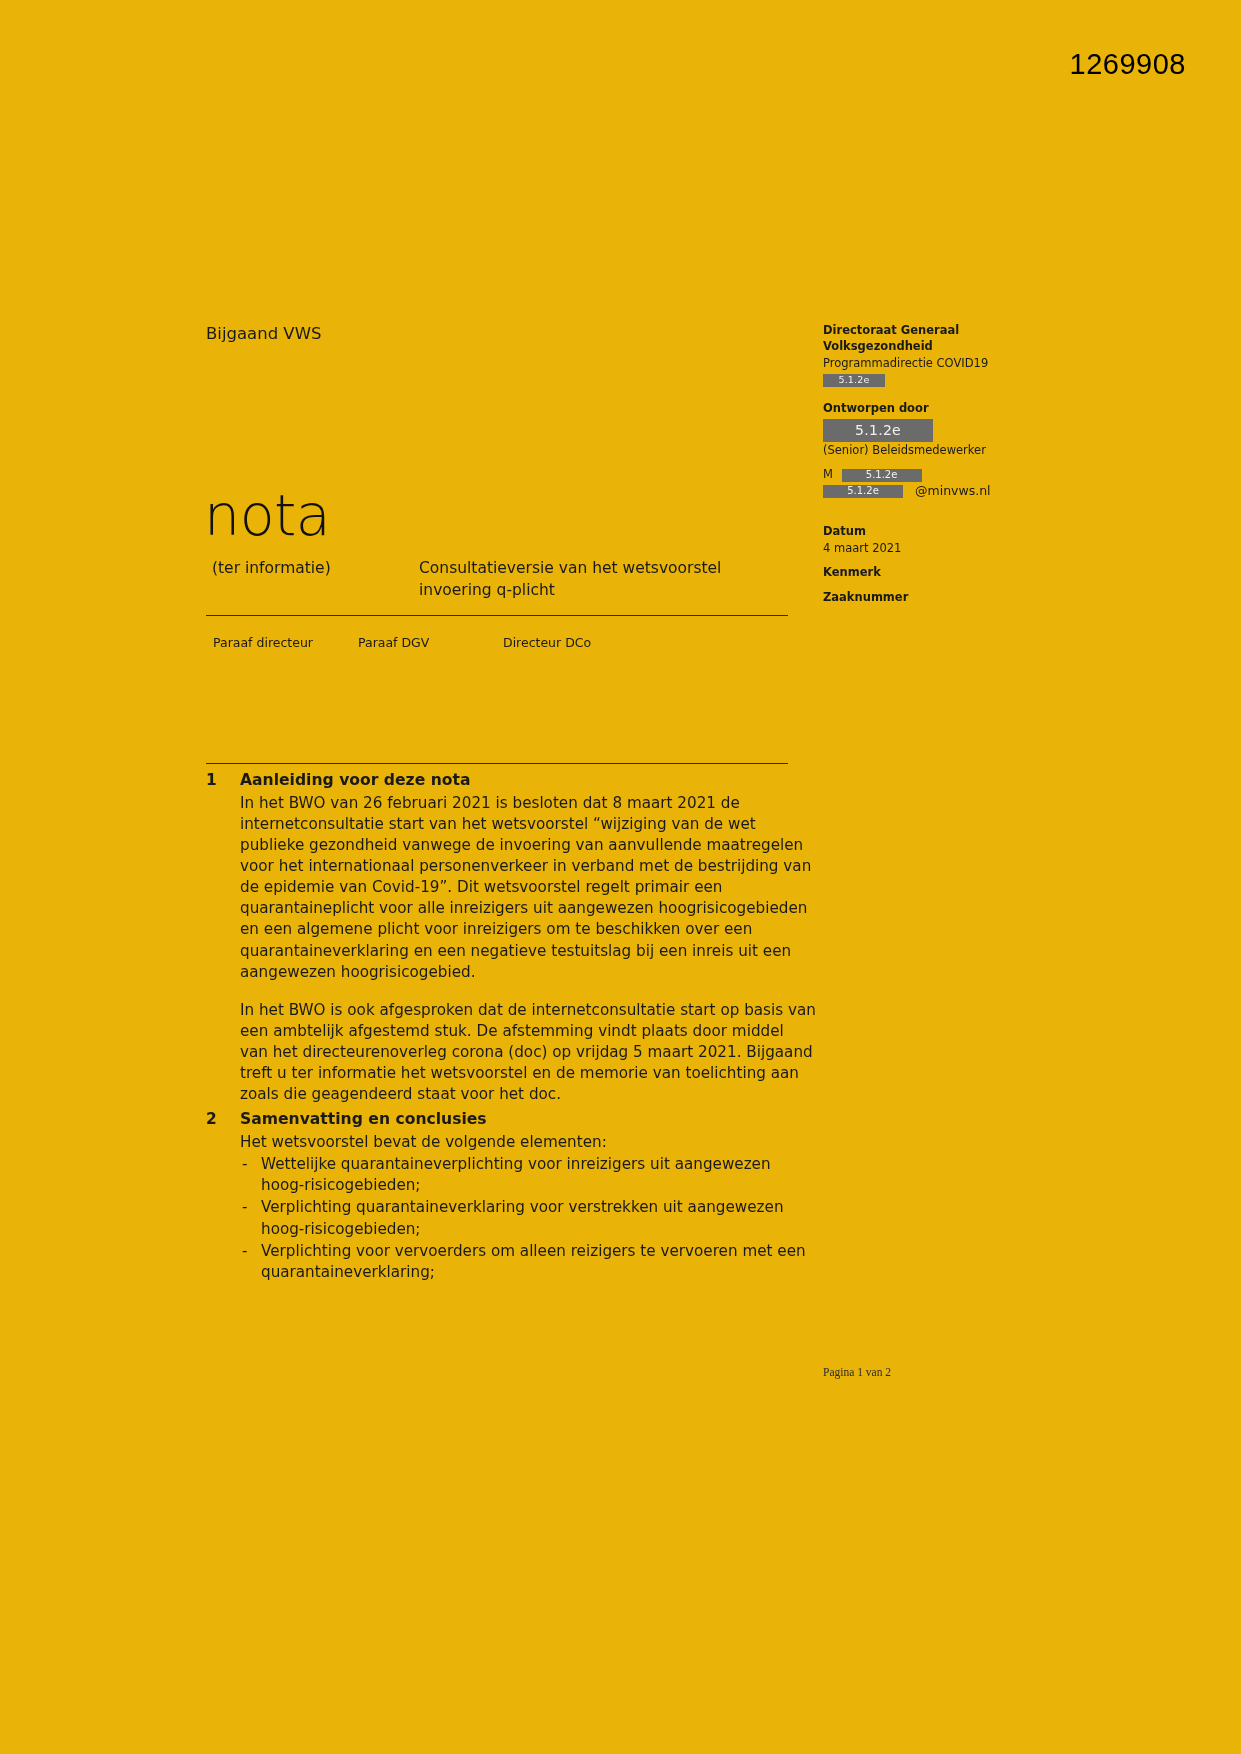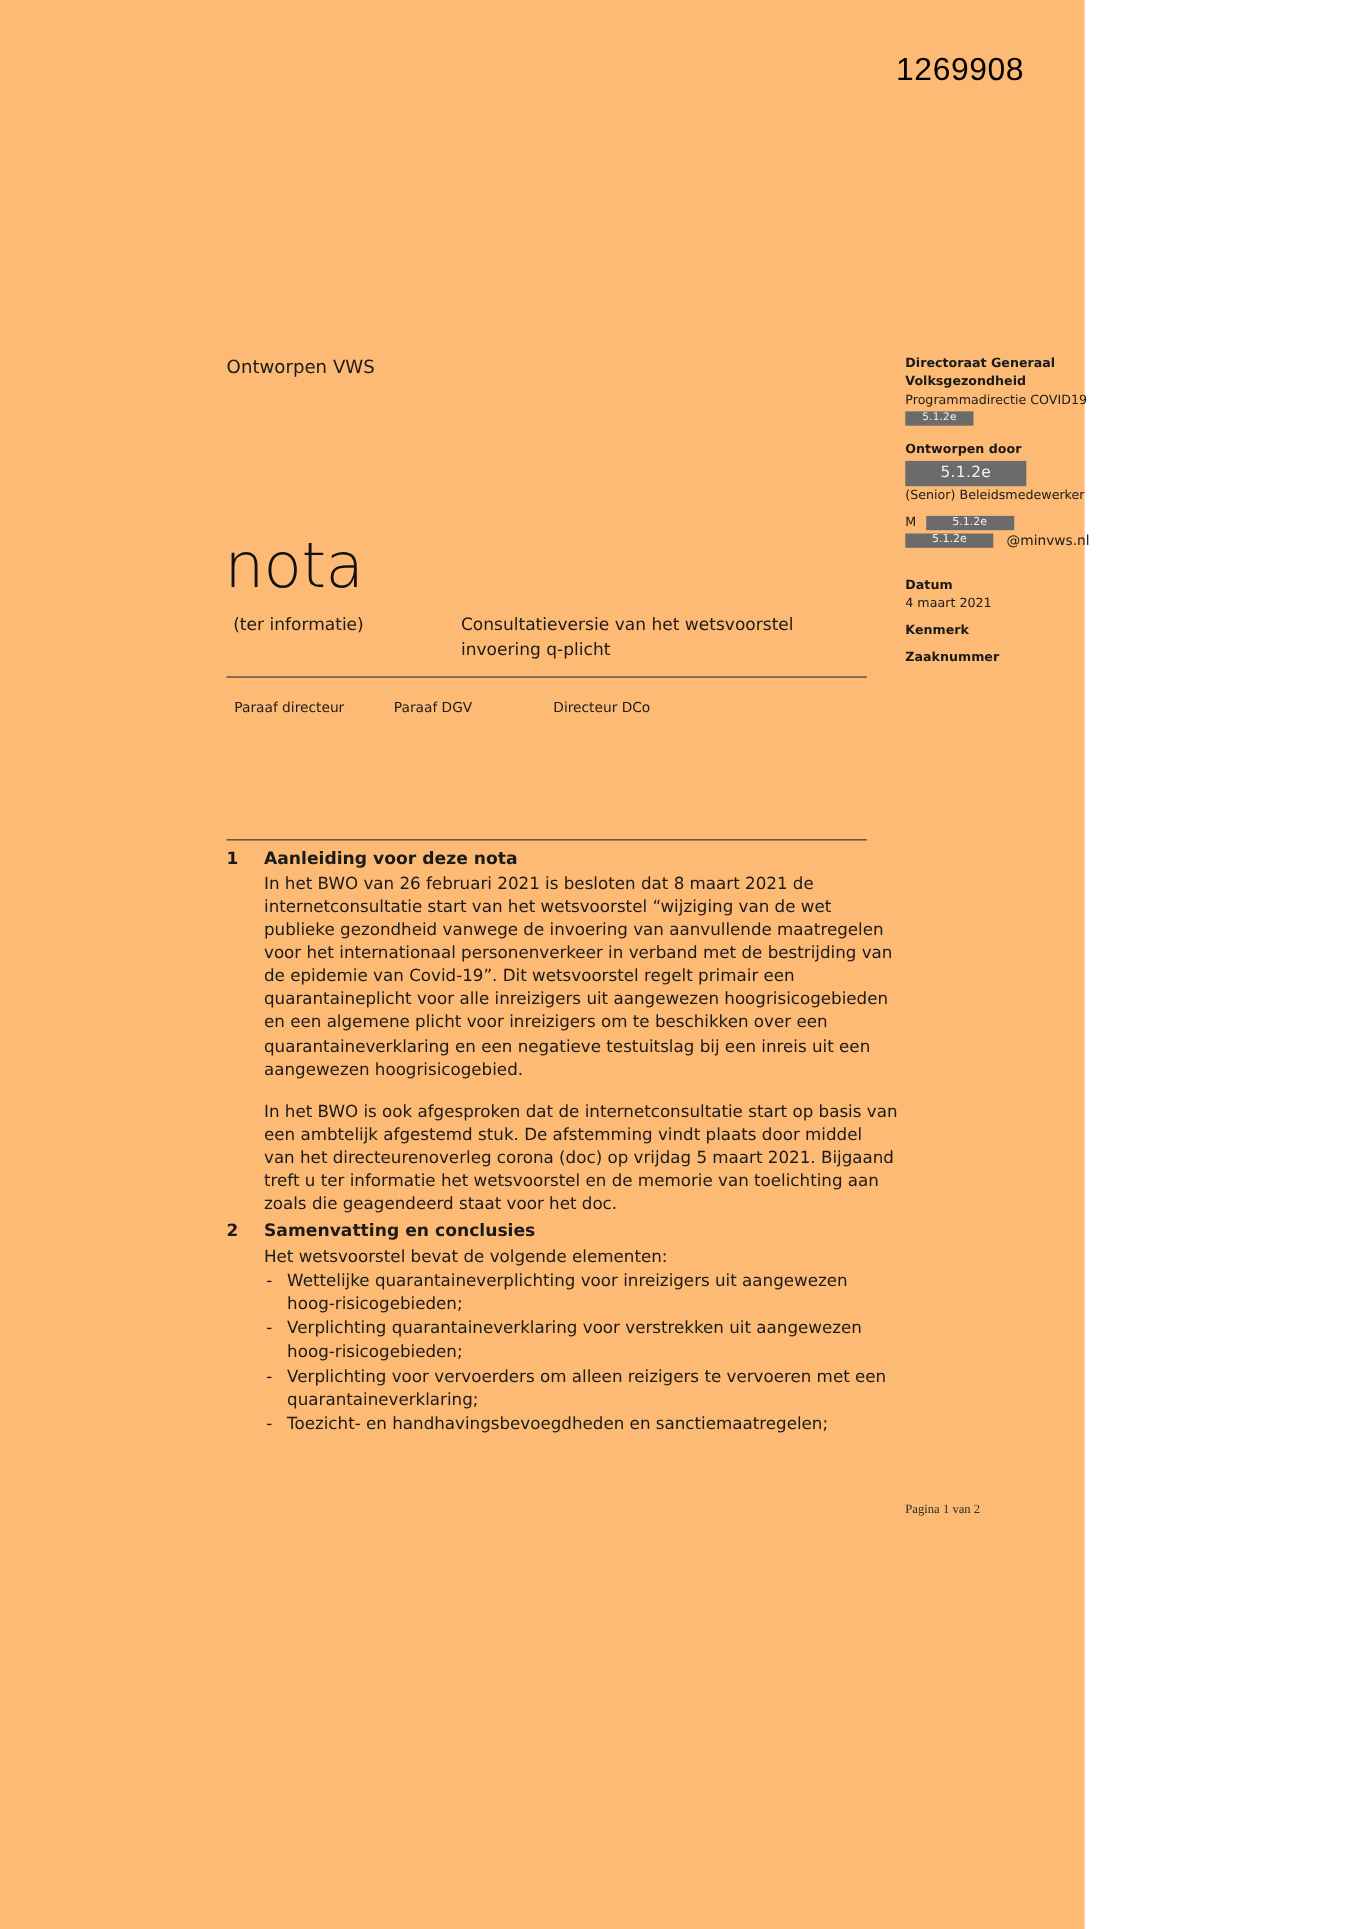--- a/index.html
+++ b/index.html
@@ -11,23 +11,23 @@
     width: 1241px;
     height: 1754px;
     position: relative;
     font-family: "DejaVu Sans", sans-serif;
     color: #1a1a1a;
     -webkit-font-smoothing: antialiased;
   }
   .page {
     position: absolute;
     inset: 0;
-    width: 986px;
+    width: 1241px;
     height: 1754px;
-    background: #fdba74;
+    background: #eab308;
   }
 
   
   .doc-number {
     position: absolute;
     top: 48px;
     right: 55px;
     font-family: "Liberation Sans", sans-serif;
     font-size: 29px;
     letter-spacing: 0.5px;
@@ -241,21 +241,21 @@
   }
 </style>
 </head>
 <body>
 
 <div class="page">
 
   <div class="doc-number">1269908</div>
 
 
-  <div class="addressee">Ontworpen VWS</div>
+  <div class="addressee">Bijgaand VWS</div>
 
   <div class="sidebar">
     <div class="sb-strong">Directoraat Generaal</div>
     <div class="sb-strong">Volksgezondheid</div>
     <div class="sb-plain">Programmadirectie COVID19</div>
     <div class="redact-row">
       <span class="redact redact-sm">5.1.2e</span>
     </div>
 
     <div class="sb-gap"></div>
@@ -319,21 +319,20 @@
     </div>
 
     <div class="sec">
       <span class="sec-num">2</span>
       <div class="sec-head">Samenvatting en conclusies</div>
       <p class="lead">Het wetsvoorstel bevat de volgende elementen:</p>
       <ul class="dashes">
         <li>Wettelijke quarantaineverplichting voor inreizigers uit aangewezen hoog-risicogebieden;</li>
         <li>Verplichting quarantaineverklaring voor verstrekken uit aangewezen hoog-risicogebieden;</li>
         <li>Verplichting voor vervoerders om alleen reizigers te vervoeren met een quarantaineverklaring;</li>
-        <li>Toezicht- en handhavingsbevoegdheden en sanctiemaatregelen;</li>
       </ul>
     </div>
 
   </div>
 
   <div class="footer">Pagina 1 van 2</div>
 
 </div>
 
 </body></html>

